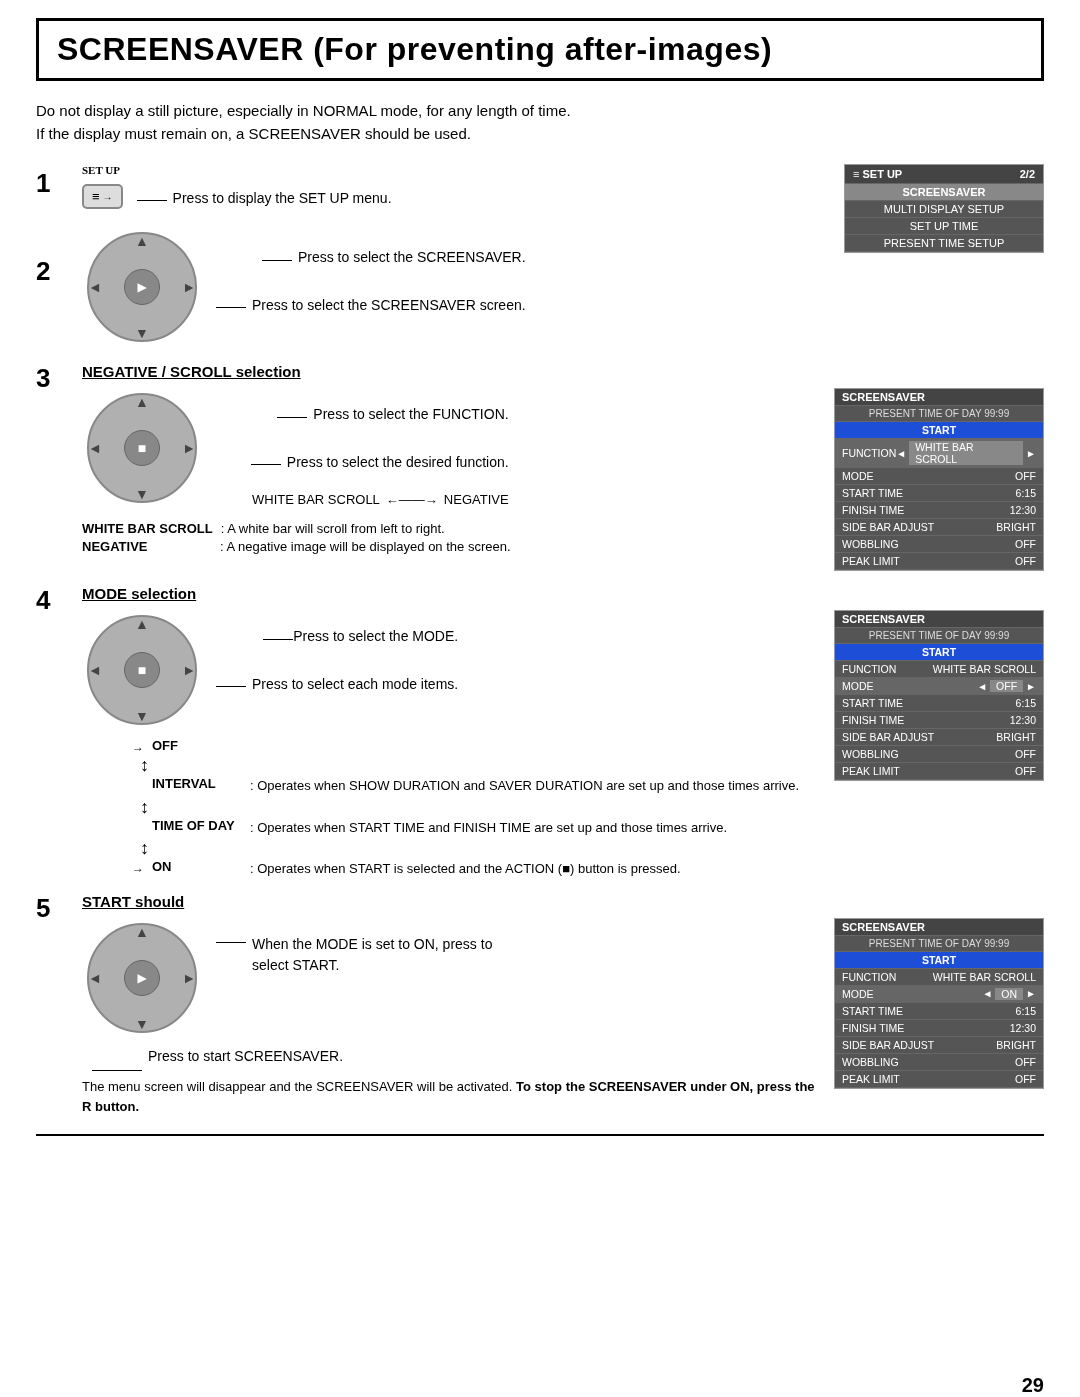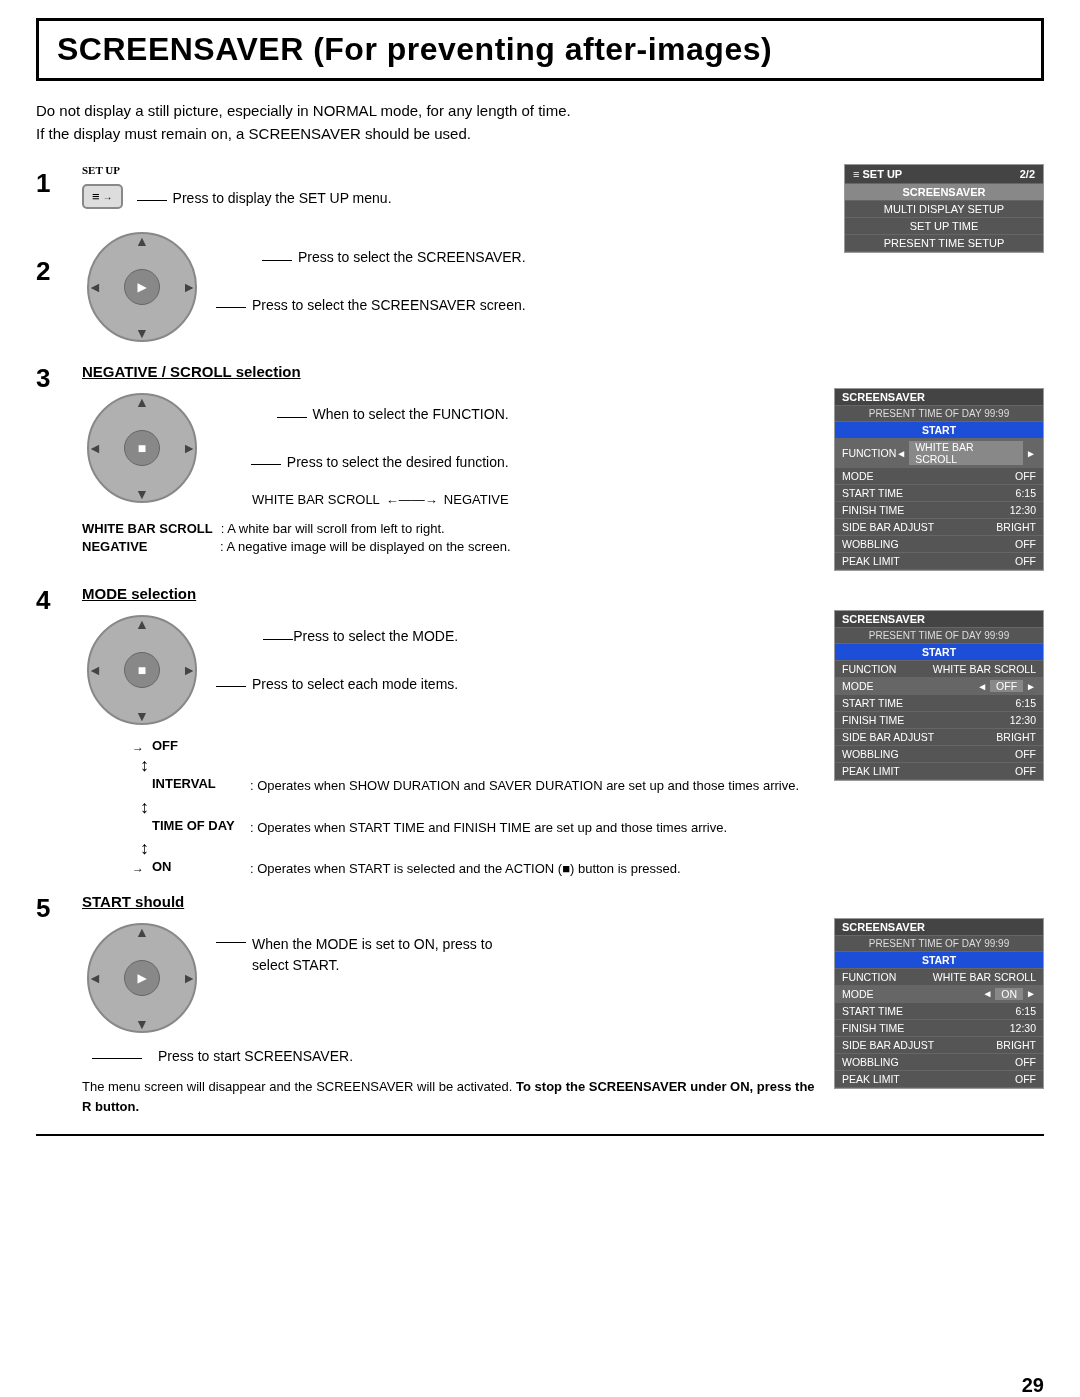--- a/index.html
+++ b/index.html
@@ -426,21 +426,21 @@
               <div class="dpad-circle"></div>
               <div class="dpad-arrow up">▲</div>
               <div class="dpad-arrow down">▼</div>
               <div class="dpad-arrow left">◄</div>
               <div class="dpad-arrow right">►</div>
               <div class="dpad-inner-circle has-ok"></div>
             </div>
             <div class="dpad-lines-text">
               <div style="display:flex; align-items:center; gap:6px; margin-top:6px;">
                 <div style="width:30px; border-top:1px solid #000;"></div>
-                <div class="instruction-line">When to select the FUNCTION.</div>
+                <div class="instruction-line">Press to select the FUNCTION.</div>
               </div>
               <div style="display:flex; align-items:center; gap:6px; margin-top:14px;">
                 <div style="width:30px; border-top:1px solid #000;"></div>
                 <div class="instruction-line">Press to select the desired function.</div>
               </div>
 
               <div class="scroll-arrow-line" style="margin-top:6px; margin-left:36px;">
                 <span>WHITE BAR SCROLL</span>
                 <span>←——→</span>
                 <span>NEGATIVE</span>
@@ -617,21 +617,21 @@
               <div class="dpad-inner-circle has-icon"></div>
             </div>
             <div class="dpad-lines-text" style="max-width: 280px;">
               <div style="display:flex; align-items:flex-start; gap:6px; margin-top:6px;">
                 <div style="width:30px; border-top:1px solid #000; margin-top:8px; flex-shrink:0;"></div>
                 <div class="instruction-line" style="line-height:1.5;">When the MODE is set to ON, press to select START.</div>
               </div>
             </div>
           </div>
 
-          <div style="display:flex; align-items:center; gap:16px; margin-top:4px; margin-left:10px;">
+          <div style="display:flex; align-items:flex-end; gap:6px; margin-top:4px; margin-left:10px;">
             <div style="width:50px; border-top:1px solid #000;"></div>
             <div class="instruction-line">Press to start SCREENSAVER.</div>
           </div>
 
           <div style="margin-top:6px; font-size:13px; line-height:1.5;">
             <span>The menu screen will disappear and the SCREENSAVER will be activated.</span>
             <strong>To stop the SCREENSAVER under ON, press the R button.</strong>
           </div>
         </div>
 

